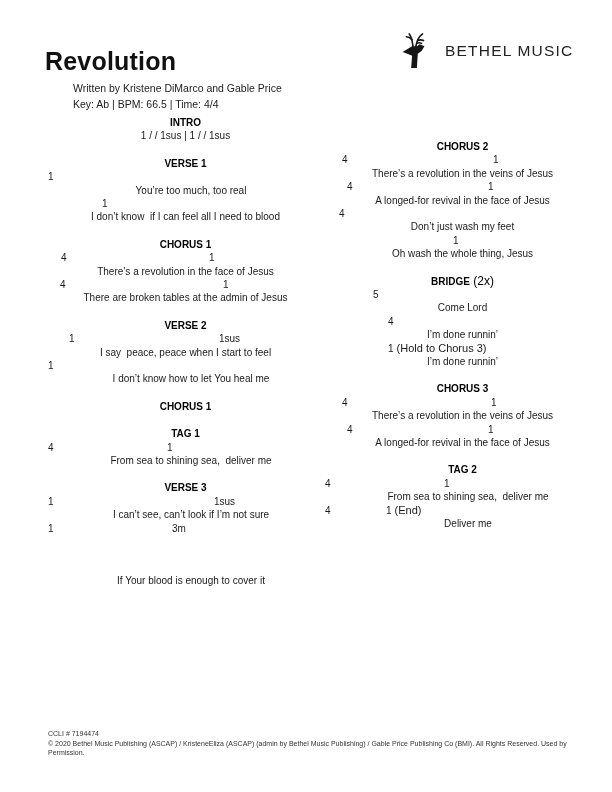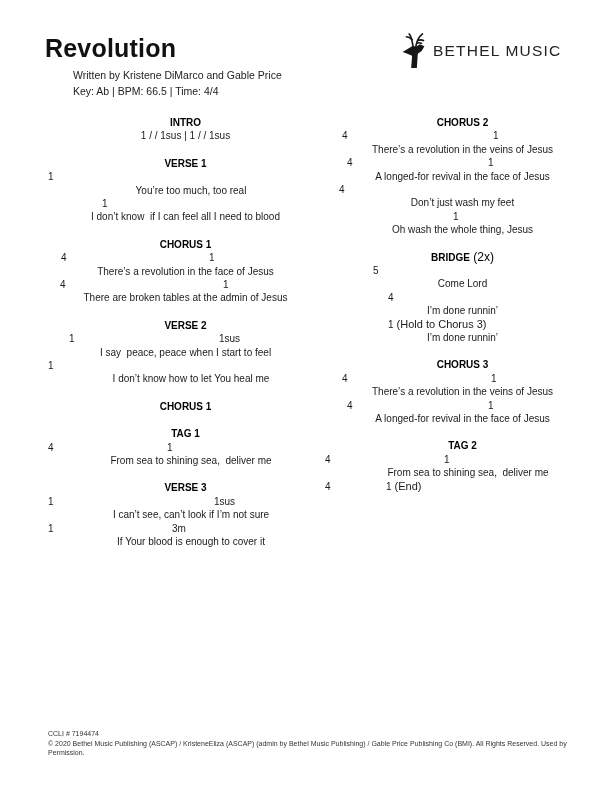--- a/index.html
+++ b/index.html
@@ -1,31 +1,31 @@
 <!DOCTYPE html>
 <html><head>
 <meta charset="utf-8">
 <style>
   html,body{margin:0;padding:0;background:#ffffff;}
   .page{
     position:relative;width:612px;height:792px;background:#ffffff;
     font-family:"Liberation Sans",sans-serif;color:#1a1a1a;overflow:hidden;
   }
   
-  .head{position:absolute;left:45px;top:35px;}
+  .head{position:absolute;left:45px;top:48px;}
   .title{font-size:25px;font-weight:bold;color:#111;line-height:26px;margin:0 0 6px 0;letter-spacing:0.2px;}
   .credits,.meta{font-size:10.5px;line-height:16px;color:#222;margin-left:28px;}
   
-  .logo{position:absolute;left:399px;top:32px;display:flex;align-items:center;gap:4px;}
+  .logo{position:absolute;left:399px;top:32px;display:flex;align-items:center;gap:16px;}
   .logo svg{width:30px;height:38px;display:block;}
   .brand{font-size:15.5px;letter-spacing:1.2px;color:#222;font-weight:400;white-space:nowrap;}
   
   .col{position:absolute;top:116px;width:275px;text-align:center;}
   .col-left{left:48px;}
-  .col-right{left:325px;}
+  .col-right{left:325px;margin-top:24px;}
   .section{margin-bottom:14px;}
   .sec-header{font-size:10px;font-weight:bold;line-height:13.4px;color:#000;white-space:pre;}
   .sec-suffix{font-size:12px;font-weight:normal;}
   .line{font-size:10px;line-height:13.4px;color:#1a1a1a;white-space:pre;}
   .line.chords{position:relative;height:13.4px;}
   .chord{position:absolute;top:0;white-space:nowrap;}
   .chord-note{font-size:11px;}
   
   .footer{position:absolute;left:48px;top:729px;width:528px;font-size:7px;line-height:9.6px;color:#333;}
 </style>
@@ -86,21 +86,21 @@
       <div class="section">
         <div class="sec-header">TAG 1</div>
         <div class="line chords"><span class="chord" style="left: 0px;">4</span><span class="chord" style="left: 119px;">1</span></div>
         <div class="line lyric" style="padding-left: 11px;">From sea to shining sea,  deliver me</div>
       </div>
       <div class="section">
         <div class="sec-header">VERSE 3</div>
         <div class="line chords"><span class="chord" style="left: 0px;">1</span><span class="chord" style="left: 166px;">1sus</span></div>
         <div class="line lyric" style="padding-left: 11px;">I can’t see, can’t look if I’m not sure</div>
         <div class="line chords"><span class="chord" style="left: 0px;">1</span><span class="chord" style="left: 124px;">3m</span></div>
-        <div class="line lyric" style="padding-left: 11px;">If Your blood is enough to cover it</div>
+        <div class="line lyric" style="padding-left: 11px; margin-top: 39px;">If Your blood is enough to cover it</div>
       </div>
     </div>
   <div id="col-right" class="col col-right">
       <div class="section">
         <div class="sec-header">CHORUS 2</div>
         <div class="line chords"><span class="chord" style="left: 17px;">4</span><span class="chord" style="left: 168px;">1</span></div>
         <div class="line lyric">There’s a revolution in the veins of Jesus</div>
         <div class="line chords"><span class="chord" style="left: 22px;">4</span><span class="chord" style="left: 163px;">1</span></div>
         <div class="line lyric">A longed-for revival in the face of Jesus</div>
         <div class="line chords"><span class="chord" style="left: 14px;">4</span></div>
@@ -122,20 +122,21 @@
         <div class="line chords"><span class="chord" style="left: 17px;">4</span><span class="chord" style="left: 166px;">1</span></div>
         <div class="line lyric">There’s a revolution in the veins of Jesus</div>
         <div class="line chords"><span class="chord" style="left: 22px;">4</span><span class="chord" style="left: 163px;">1</span></div>
         <div class="line lyric">A longed-for revival in the face of Jesus</div>
       </div>
       <div class="section">
         <div class="sec-header">TAG 2</div>
         <div class="line chords"><span class="chord" style="left: 0px;">4</span><span class="chord" style="left: 119px;">1</span></div>
         <div class="line lyric" style="padding-left: 11px;">From sea to shining sea,  deliver me</div>
         <div class="line chords"><span class="chord" style="left: 0px;">4</span><span class="chord" style="left: 61px;">1<span class="chord-note"> (End)</span></span></div>
+        <div class="line lyric" style="padding-left: 11px;">Deliver me</div>
       </div>
     </div>
 
   <div class="footer">
     <div>CCLI # 7194474</div>
     <div>© 2020 Bethel Music Publishing (ASCAP) / KristeneEliza (ASCAP) (admin by Bethel Music Publishing) / Gable Price Publishing Co (BMI). All Rights Reserved. Used by</div>
     <div>Permission.</div>
   </div>
 
 </div>

